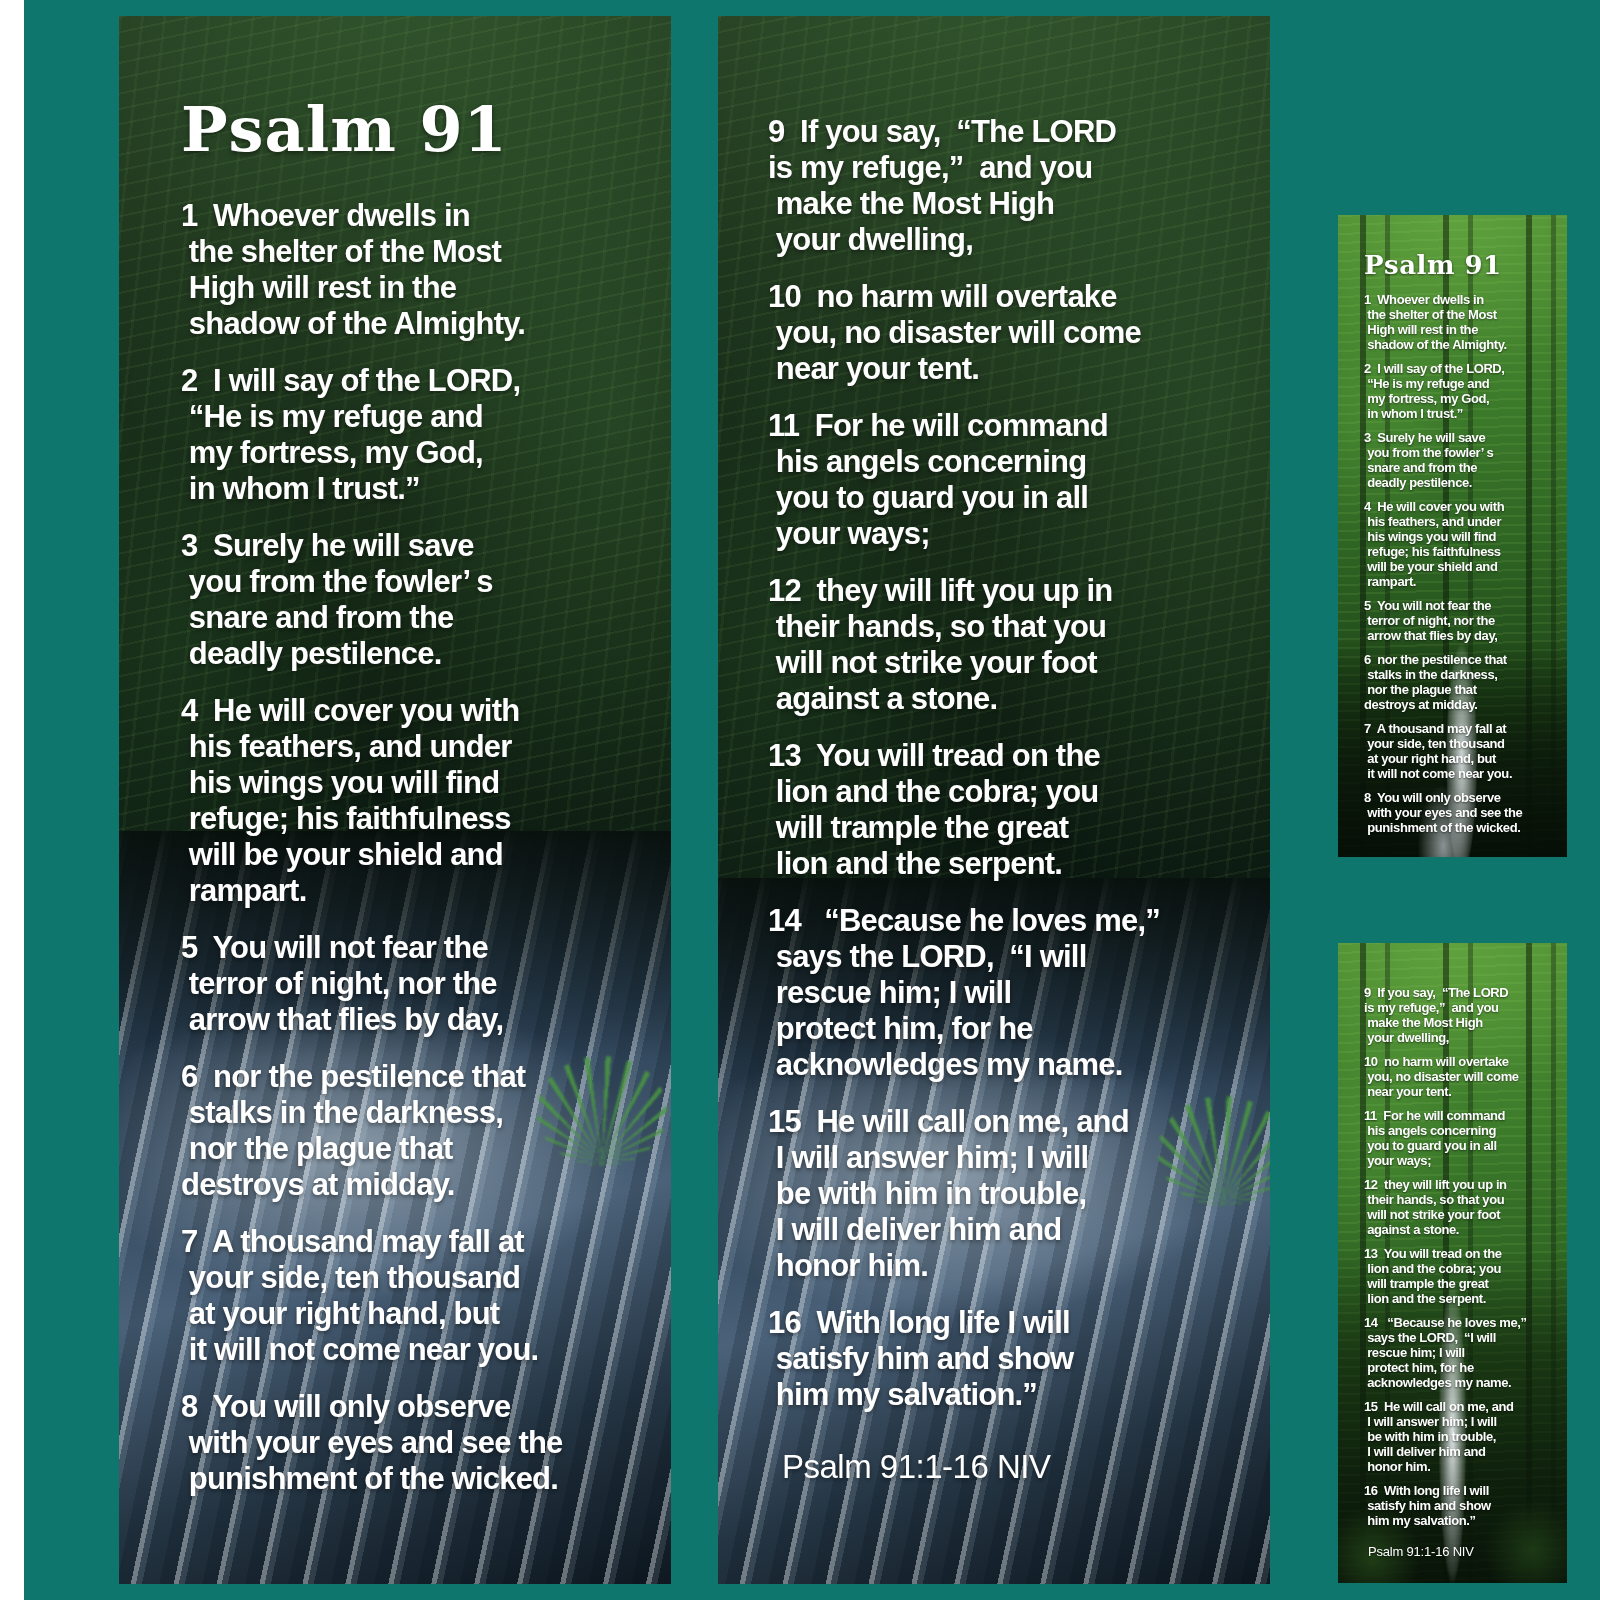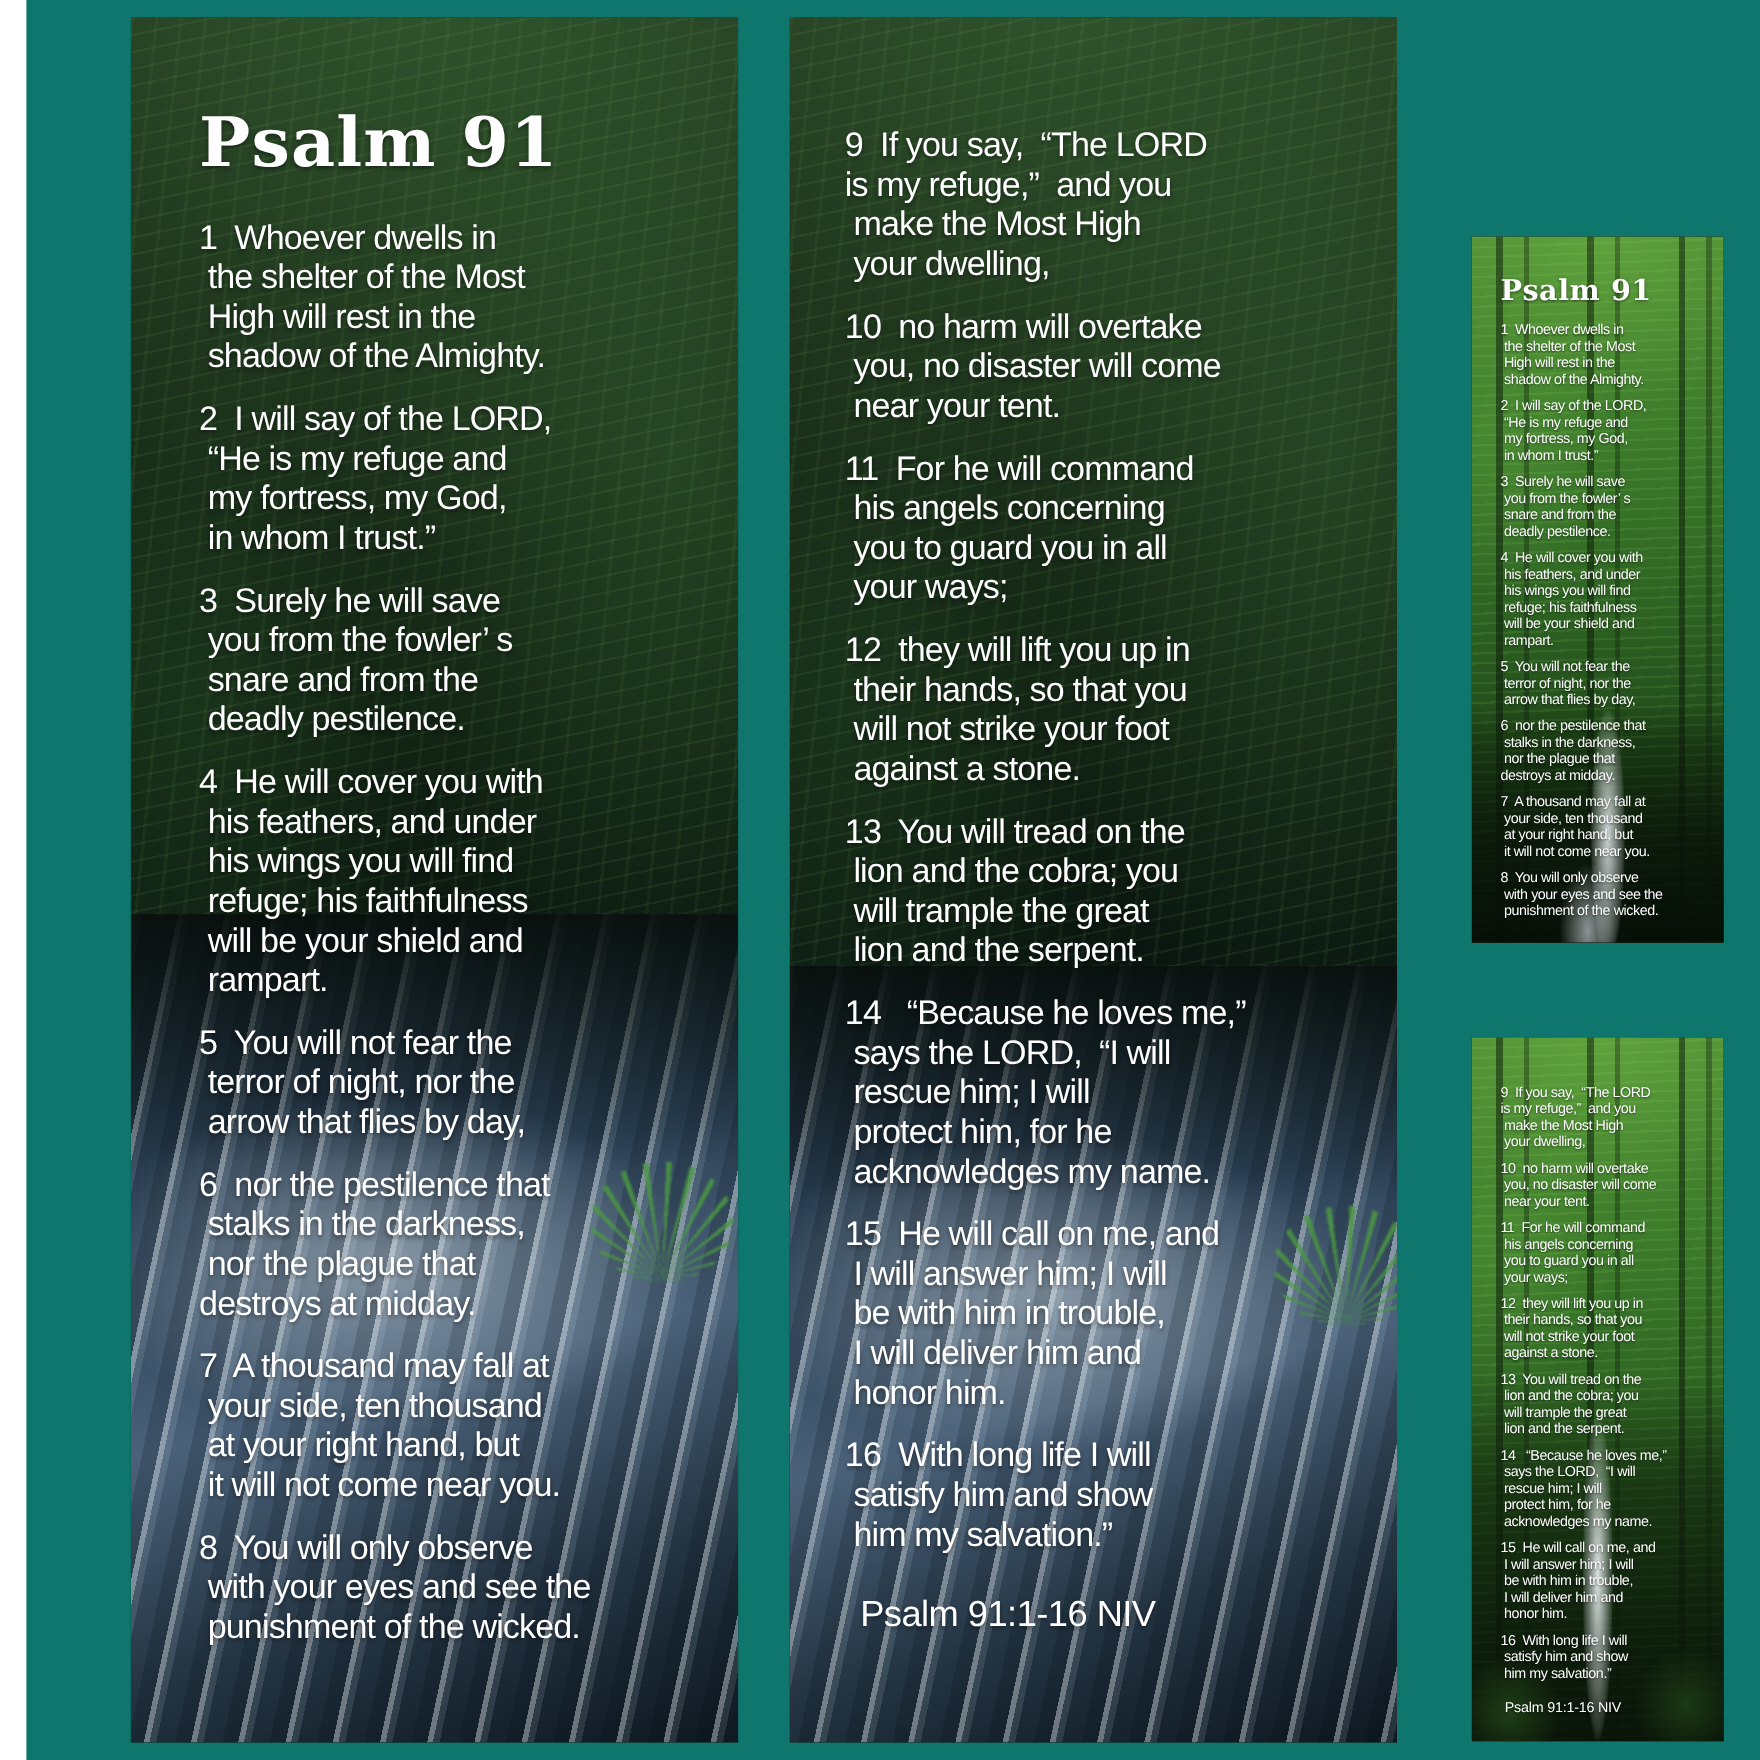--- a/index.html
+++ b/index.html
@@ -8,21 +8,21 @@
   .panel{position:absolute;overflow:hidden;background:#0d1b12;}
   .panel-inner{position:relative;z-index:3;}
   
   .left-panel{left:95px;top:16px;width:552px;height:1568px;}
   .center-panel{left:694px;top:16px;width:552px;height:1568px;}
   .left-panel .panel-inner{padding:80px 30px 0 62px;}
   .center-panel .panel-inner{padding:98px 26px 0 50px;}
   .title{margin:0 0 34px;color:#fff;font-family:"DejaVu Serif","Liberation Serif",serif;
          font-weight:bold;font-size:62px;line-height:1.1;letter-spacing:1px;
          text-shadow:0 2px 5px rgba(0,0,0,.5);}
-  .verse{margin:0 0 21px;color:#fff;font-weight:400;font-size:31px;line-height:36px;
+  .verse{margin:0 0 21px;color:#fff;font-weight:700;font-size:31px;line-height:36px;
          letter-spacing:-0.8px;white-space:pre;text-shadow:0 2px 4px rgba(0,0,0,.45);}
   .reference{margin:36px 0 0 14px;color:#fff;font-weight:400;font-size:33px;line-height:36px;
          letter-spacing:-0.5px;white-space:pre;text-shadow:0 2px 4px rgba(0,0,0,.45);}
   
   .thumb-front{left:1314px;top:215px;width:229px;height:642px;}
   .thumb-back{left:1314px;top:943px;width:229px;height:640px;}
   .thumb .panel-inner{padding:36px 10px 0 26px;}
   .thumb-back .panel-inner{padding-top:42px;}
   .thumb .title{font-size:26px;margin:0 0 12px;letter-spacing:.5px;text-shadow:0 1px 3px rgba(0,0,0,.55);}
   .thumb .verse{font-size:13px;line-height:15px;letter-spacing:-0.4px;margin:0 0 9px;

